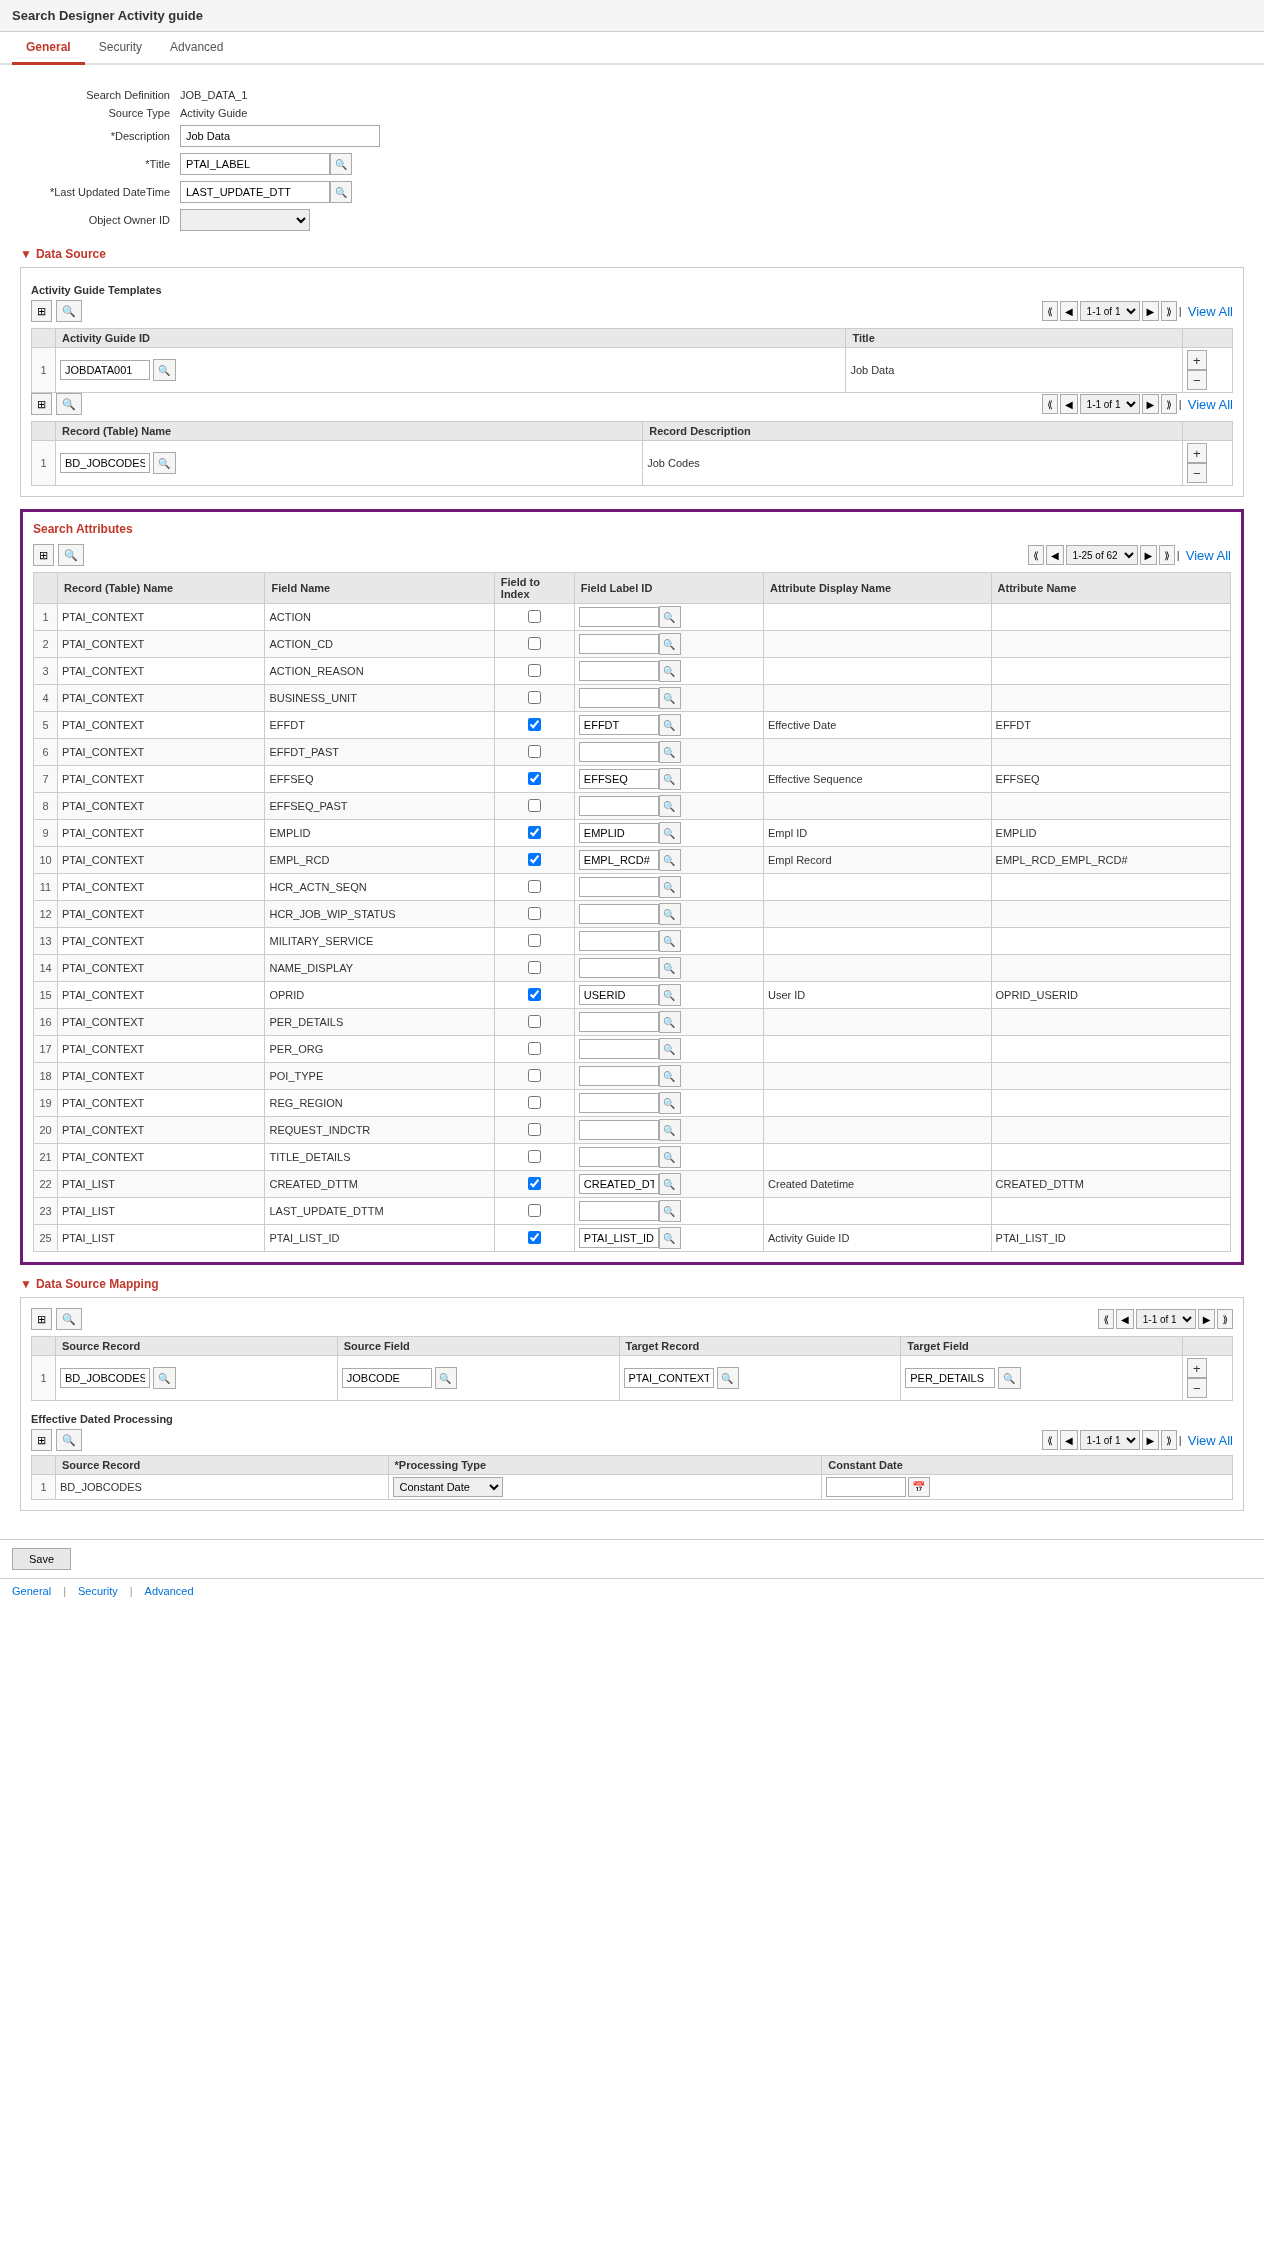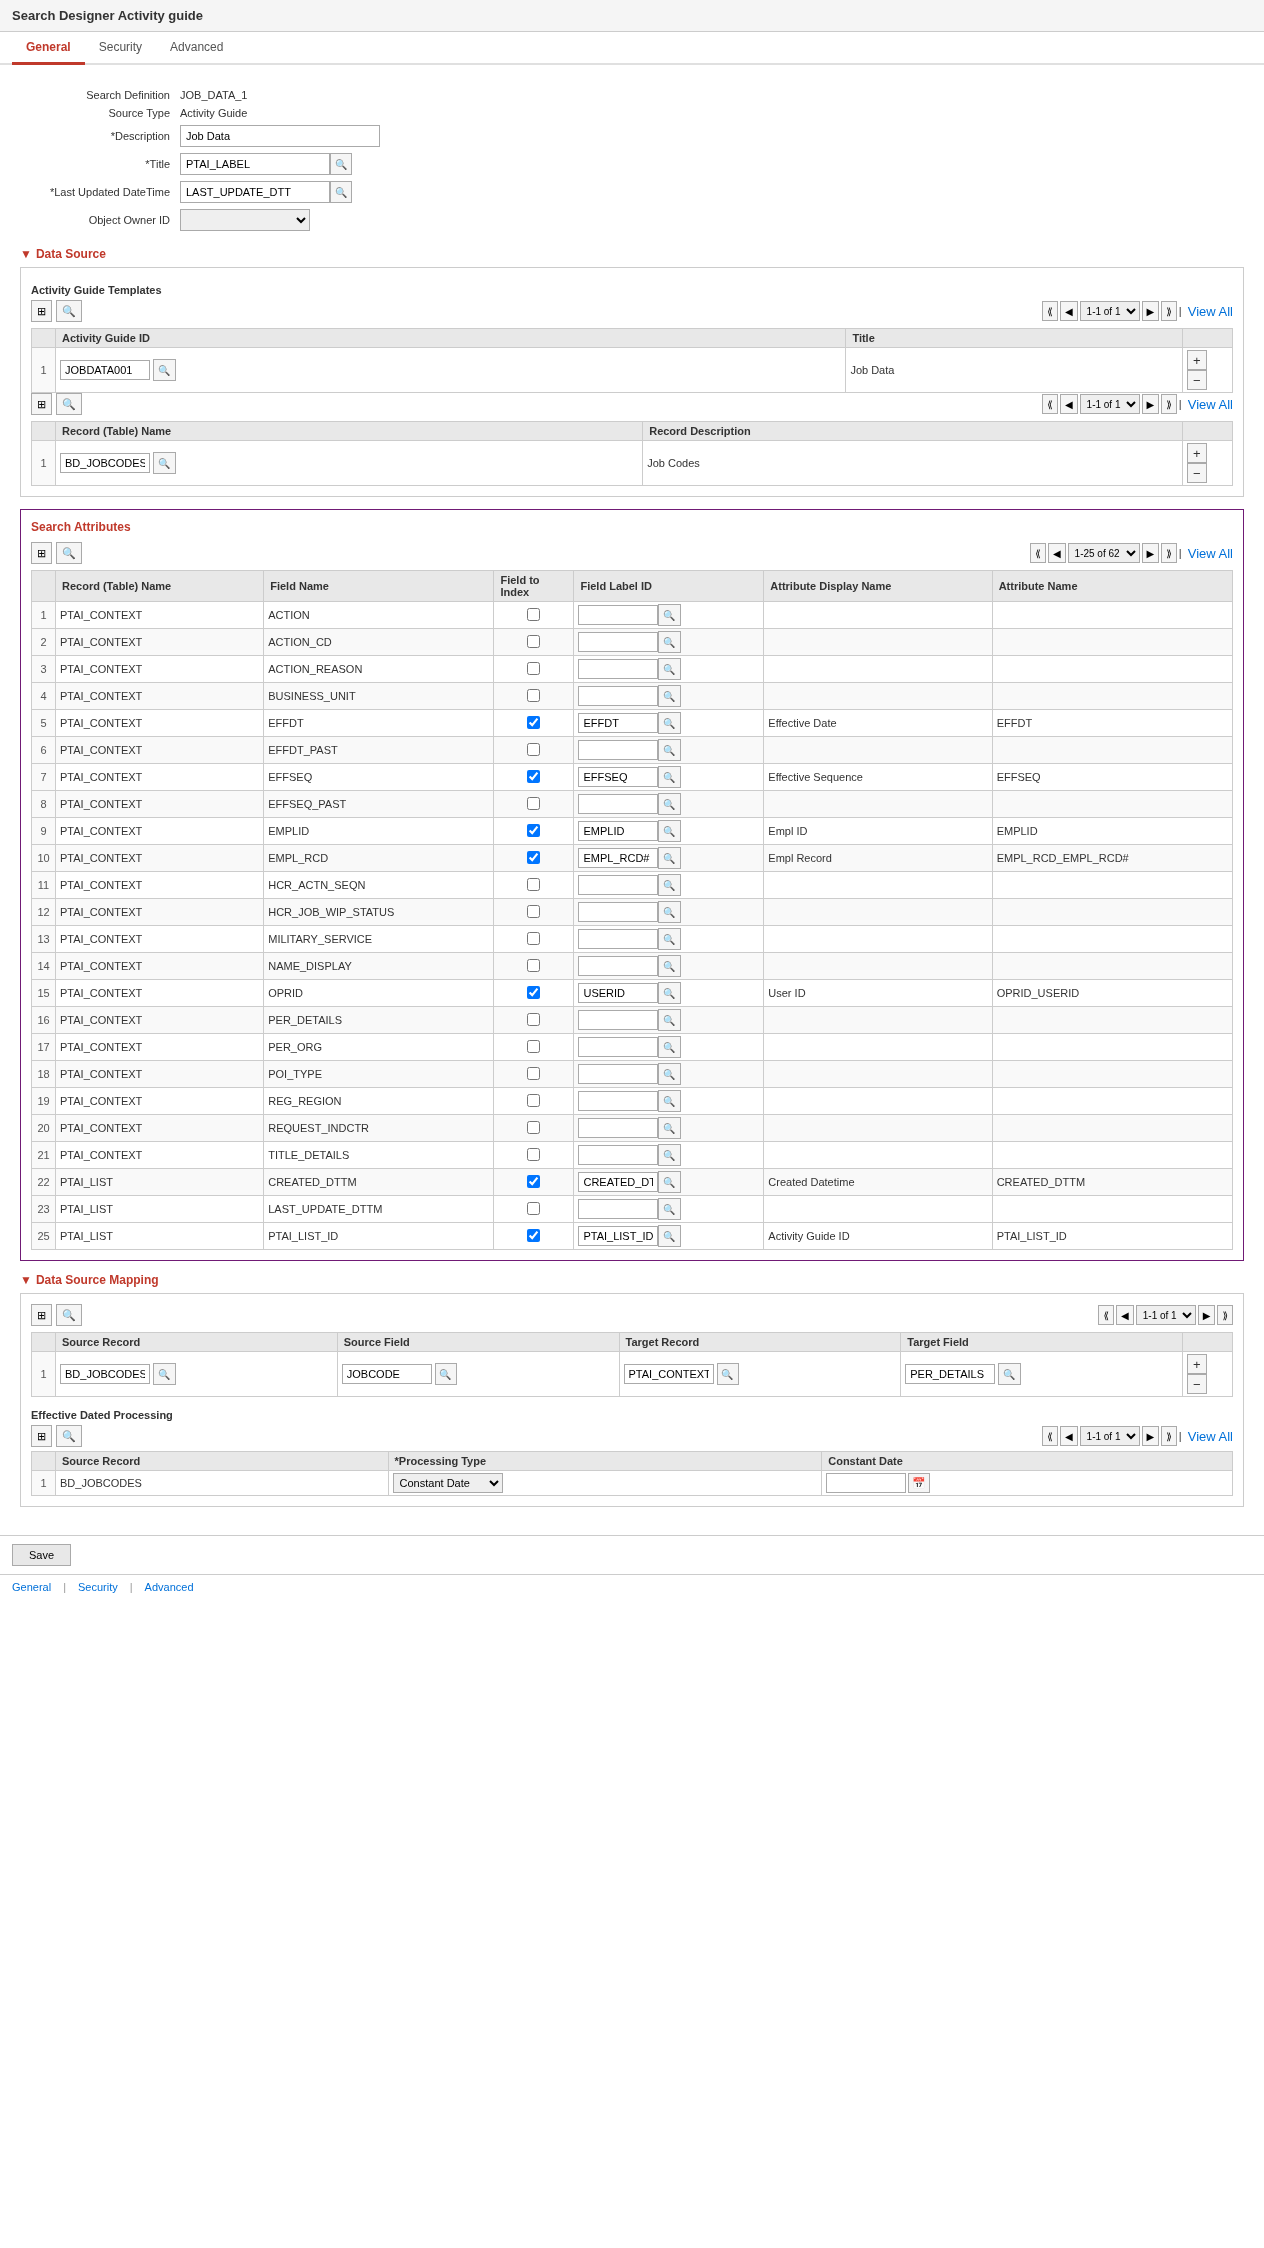--- a/index.html
+++ b/index.html
@@ -38,21 +38,21 @@
     
     table { border-collapse: collapse; width: 100%; font-size: 11px; }
     th { background: #e8e8e8; border: 1px solid #ccc; padding: 3px 6px; text-align: left; font-weight: bold; font-size: 11px; }
     td { border: 1px solid #ccc; padding: 2px 4px; font-size: 11px; }
     td.row-num { text-align: center; width: 24px; color: #555; background: #f9f9f9; }
     
     .cell-input { border: 1px solid #aaa; padding: 1px 4px; font-size: 11px; height: 20px; width: 90px; }
     .add-btn { border: 1px solid #aaa; background: #f5f5f5; cursor: pointer; padding: 1px 5px; font-size: 13px; color: #333; height: 20px; line-height: 1; }
     .del-btn { border: 1px solid #aaa; background: #f5f5f5; cursor: pointer; padding: 1px 5px; font-size: 13px; color: #333; height: 20px; line-height: 1; }
     
-    .search-attributes-section { border: 1px solid #701a75; padding: 10px; margin-bottom: 12px; }
+    .search-attributes-section { border: 3px solid #701a75; padding: 10px; margin-bottom: 12px; }
     .search-attributes-title { font-weight: bold; color: #c0392b; font-size: 12px; margin-bottom: 8px; }
     
     .checkbox-cell { text-align: center; }
     input[type="checkbox"] { cursor: pointer; }
     .field-label-input { border: 1px solid #aaa; padding: 1px 4px; font-size: 11px; height: 20px; width: 80px; }
     
     .mapping-section { margin-bottom: 12px; }
     
     .footer-bar { border-top: 1px solid #ccc; padding: 8px 12px; margin-top: 8px; }
     .save-btn { border: 1px solid #aaa; background: #e8e8e8; cursor: pointer; padding: 4px 16px; font-size: 11px; }

